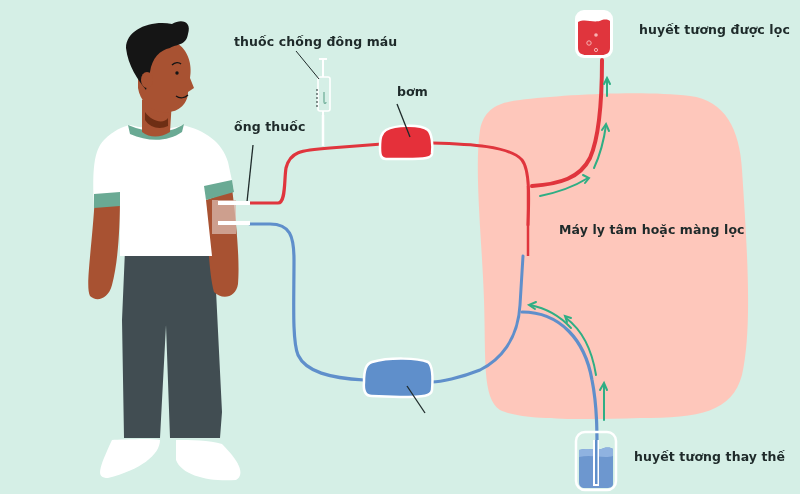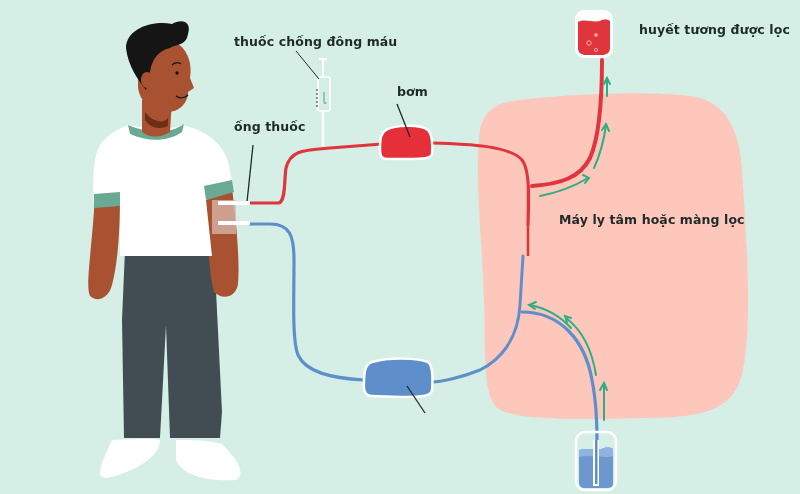--- a/index.html
+++ b/index.html
@@ -114,14 +114,15 @@
       <circle cx="177" cy="73" r="1.7" fill="#151515"></circle>
       <path d="M172,65 C175,62 179,62 181,64" fill="none" stroke="#151515" stroke-width="1.4"></path>
       <path d="M176,96 C180,99 185,98 188,95" fill="none" stroke="#151515" stroke-width="1.2"></path>
     </g>
   </svg>
 
   <div class="label" style="left:234px; top:34px;">thuốc chống đông máu</div>
   <div class="label" style="left:234px; top:119px;">ống thuốc</div>
   <div class="label" style="left:397px; top:84px;">bơm</div>
   <div class="label" style="left:639px; top:22px;">huyết tương được lọc</div>
-  <div class="label" style="left:559px; top:212px;">Máy ly tâm hoặc màng lọc</div>
+  <div class="label" style="left:559px; top:222px;">Máy ly tâm hoặc màng lọc</div>
+  <div class="label" style="left:634px; top:449px;">huyết tương thay thế</div>
 </div>
 
 </body></html>

